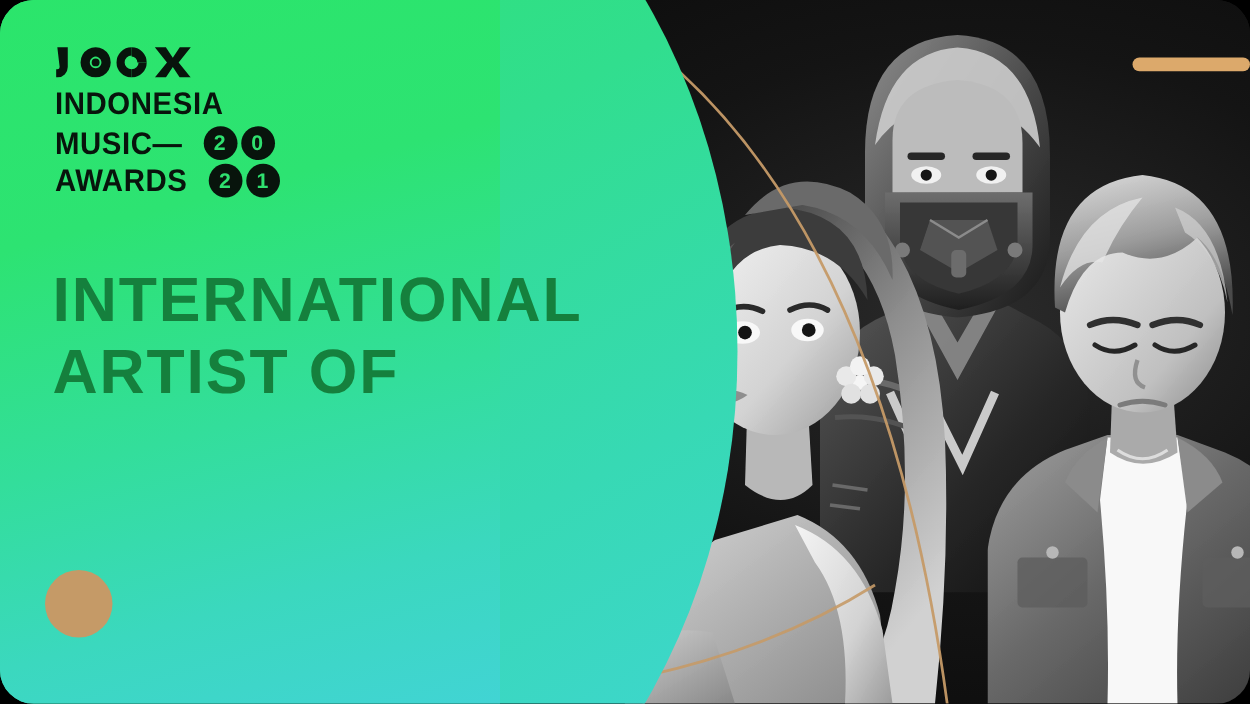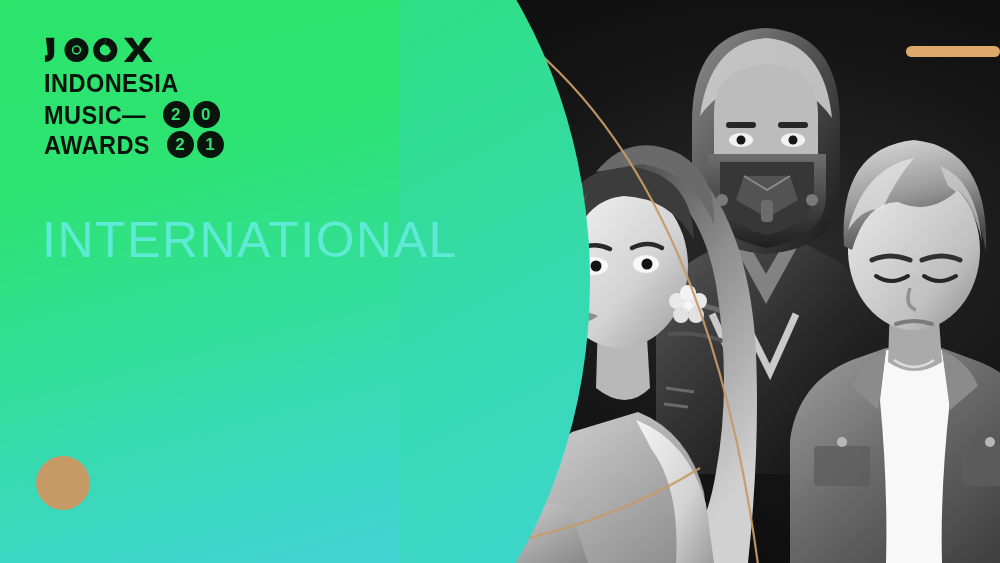--- a/index.html
+++ b/index.html
@@ -6,20 +6,21 @@
   html, body { background:#000; }
 
   .stage {
     position: relative;
     width: 1000px;
     height: 563px;
     overflow: hidden;
     background: #0d0d0d;
     font-family: "Liberation Sans", sans-serif;
     user-select: none;
+    border-radius: 27px;
   }
 
   
   .backdrop {
     position:absolute; inset:0;
     background:
       radial-gradient(ellipse 60% 70% at 78% 45%, #2b2b2b 0%, #141414 55%, #0a0a0a 100%),
       linear-gradient(100deg, #090909 0%, #131313 40%, #1a1a1a 70%, #0c0c0c 100%);
   }
 
@@ -83,22 +84,22 @@
     display:flex; align-items:center; justify-content:center;
     font-size:17px; font-weight:800; line-height:1;
     margin-top:-2px;
   }
   .logo-row-3 { margin-bottom:5px; }
 
   
   .headline {
     position:absolute;
     left:42px; top:212px;
-    color:#5eead4;
-    font-weight:400;
+    color:#15803d;
+    font-weight:700;
     font-size:50px;
     line-height:1.13;
     letter-spacing:1.5px;
     text-transform:uppercase;
     max-width:470px;
   }
   .headline .hl-line { display:block; white-space:nowrap; }
 
   
   .figures { position:absolute; inset:0; pointer-events:none; }
@@ -330,15 +331,16 @@
       <span class="txt">AWARDS</span>
       <span class="yearwrap">
         <span class="yeardot">2</span>
         <span class="yeardot">1</span>
       </span>
     </div>
   </div>
 
   <div class="headline">
     <span class="hl-line">INTERNATIONAL</span>
+    <span class="hl-line">ARTIST OF</span>
   </div>
 
 </div>
 
 </body></html>

